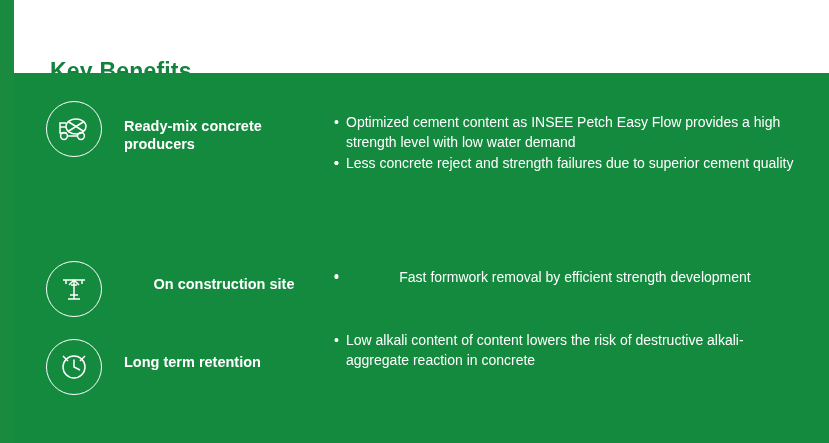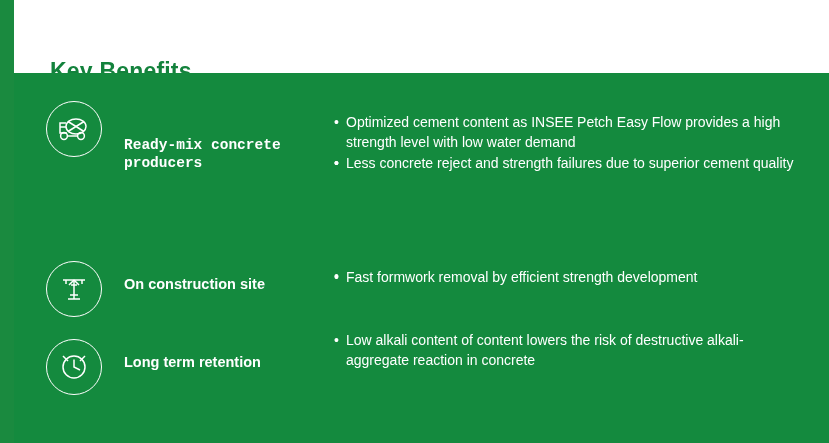--- a/index.html
+++ b/index.html
@@ -99,25 +99,25 @@
   }
   .bullet .dot {
     position: absolute;
     left: 0;
     top: 0;
     font-size: 14px;
     line-height: 1.42;
   }
   
   .row1 { top: 20px; height: 150px; }
-  .row2 { top: 180px; height: 70px; }
+  .row2 { top: 180px; height: 70px; text-align: center; }
   .row3 { top: 258px; height: 70px; }
 
   .row1 .icon-wrap { top: 8px; }
-  .row1 .row-label { top: 43px; font-family: Liberation Mono, monospace; }
+  .row1 .row-label { top: 24px; }
   .row1 .bullets  { top: 20px; }
 
   .row2 .icon-wrap { top: 8px; }
   .row2 .row-label { top: 22px; }
   .row2 .bullets  { top: 14px; }
 
   .row3 .icon-wrap { top: 8px; }
   .row3 .row-label { top: 22px; }
   .row3 .bullets  { top: 0px; }
 

